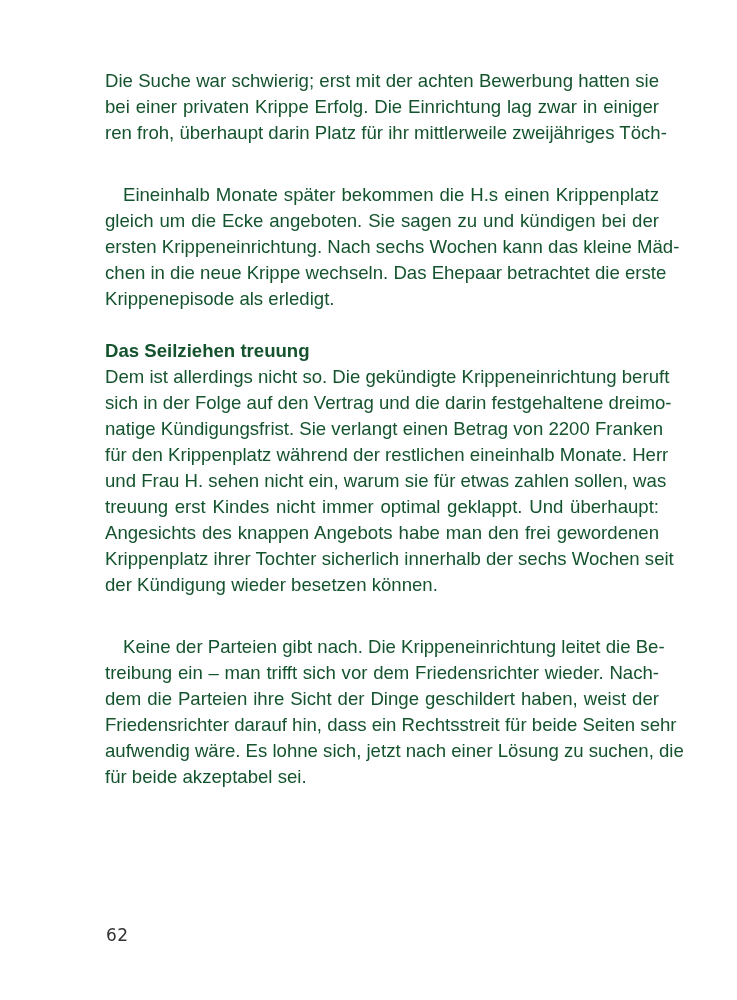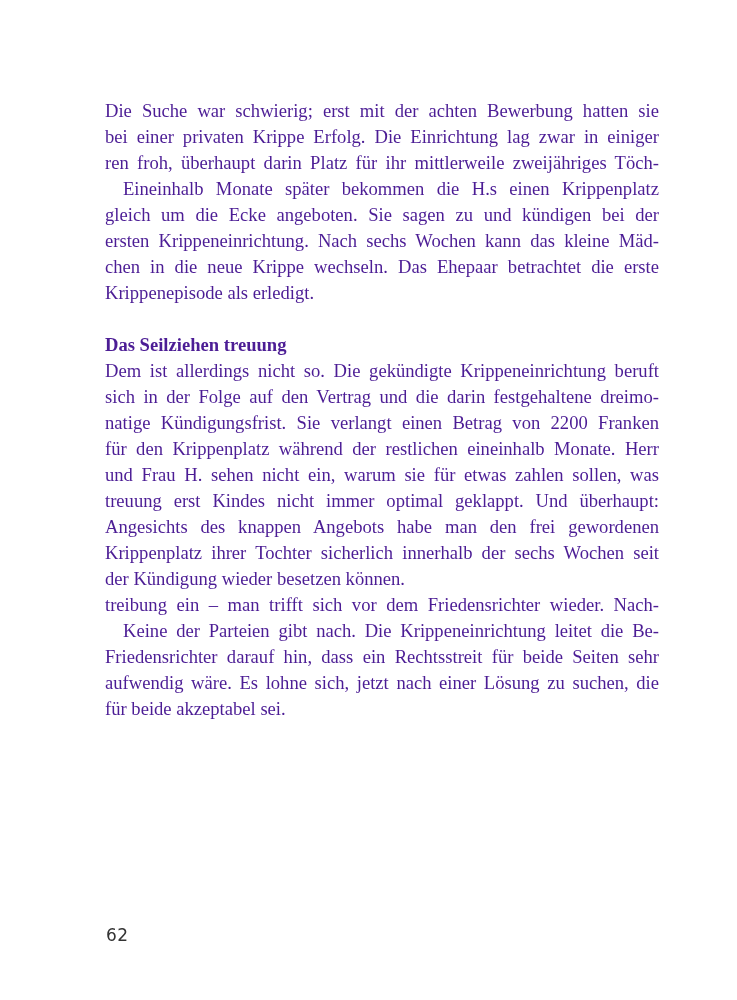--- a/index.html
+++ b/index.html
@@ -9,39 +9,40 @@
     }
     body {
       width: 737px;
       height: 1000px;
       position: relative;
       overflow: hidden;
     }
     .page {
       position: absolute;
       left: 105px;
-      top: 98px;
+      top: 68px;
       width: 554px;
-      font-family: Liberation Serif, serif;
+      font-family: Liberation Sans, sans-serif;
       font-size: 18.6px;
       line-height: 26px;
-      color: #4c1d95;
+      color: #14532d;
     }
     .line {
       display: block;
       white-space: nowrap;
       text-align: justify;
       text-align-last: justify;
       height: 26px;
     }
     .line.last {
       text-align-last: left;
     }
     .line.indent {
       padding-left: 18px;
+      margin-top: 36px;
     }
     .heading {
       display: block;
       font-weight: bold;
       white-space: nowrap;
       height: 26px;
     }
     .gap {
       display: block;
       height: 26px;
@@ -84,22 +85,23 @@
       <span class="line">sich in der Folge auf den Vertrag und die darin festgehaltene dreimo-</span>
       <span class="line">natige Kündigungsfrist. Sie verlangt einen Betrag von 2200 Franken</span>
       <span class="line">für den Krippenplatz während der restlichen eineinhalb Monate. Herr</span>
       <span class="line">und Frau H. sehen nicht ein, warum sie für etwas zahlen sollen, was</span>
       <span class="line">treuung erst Kindes nicht immer optimal geklappt. Und überhaupt:</span>
       <span class="line">Angesichts des knappen Angebots habe man den frei gewordenen</span>
       <span class="line">Krippenplatz ihrer Tochter sicherlich innerhalb der sechs Wochen seit</span>
       <span class="line last">der Kündigung wieder besetzen können.</span>
     </div>
     <div>
+      <span class="line indent">Keine der Parteien gibt nach. Die Krippeneinrichtung leitet die Be-</span>
       <span class="line">treibung ein – man trifft sich vor dem Friedensrichter wieder. Nach-</span>
-      <span class="line indent">Keine der Parteien gibt nach. Die Krippeneinrichtung leitet die Be-</span>
+      <span class="line">dem die Parteien ihre Sicht der Dinge geschildert haben, weist der</span>
       <span class="line">Friedensrichter darauf hin, dass ein Rechtsstreit für beide Seiten sehr</span>
       <span class="line">aufwendig wäre. Es lohne sich, jetzt nach einer Lösung zu suchen, die</span>
       <span class="line last">für beide akzeptabel sei.</span>
     </div>
   </div>
 
   <span class="gap"></span>
 
 
 </div>

